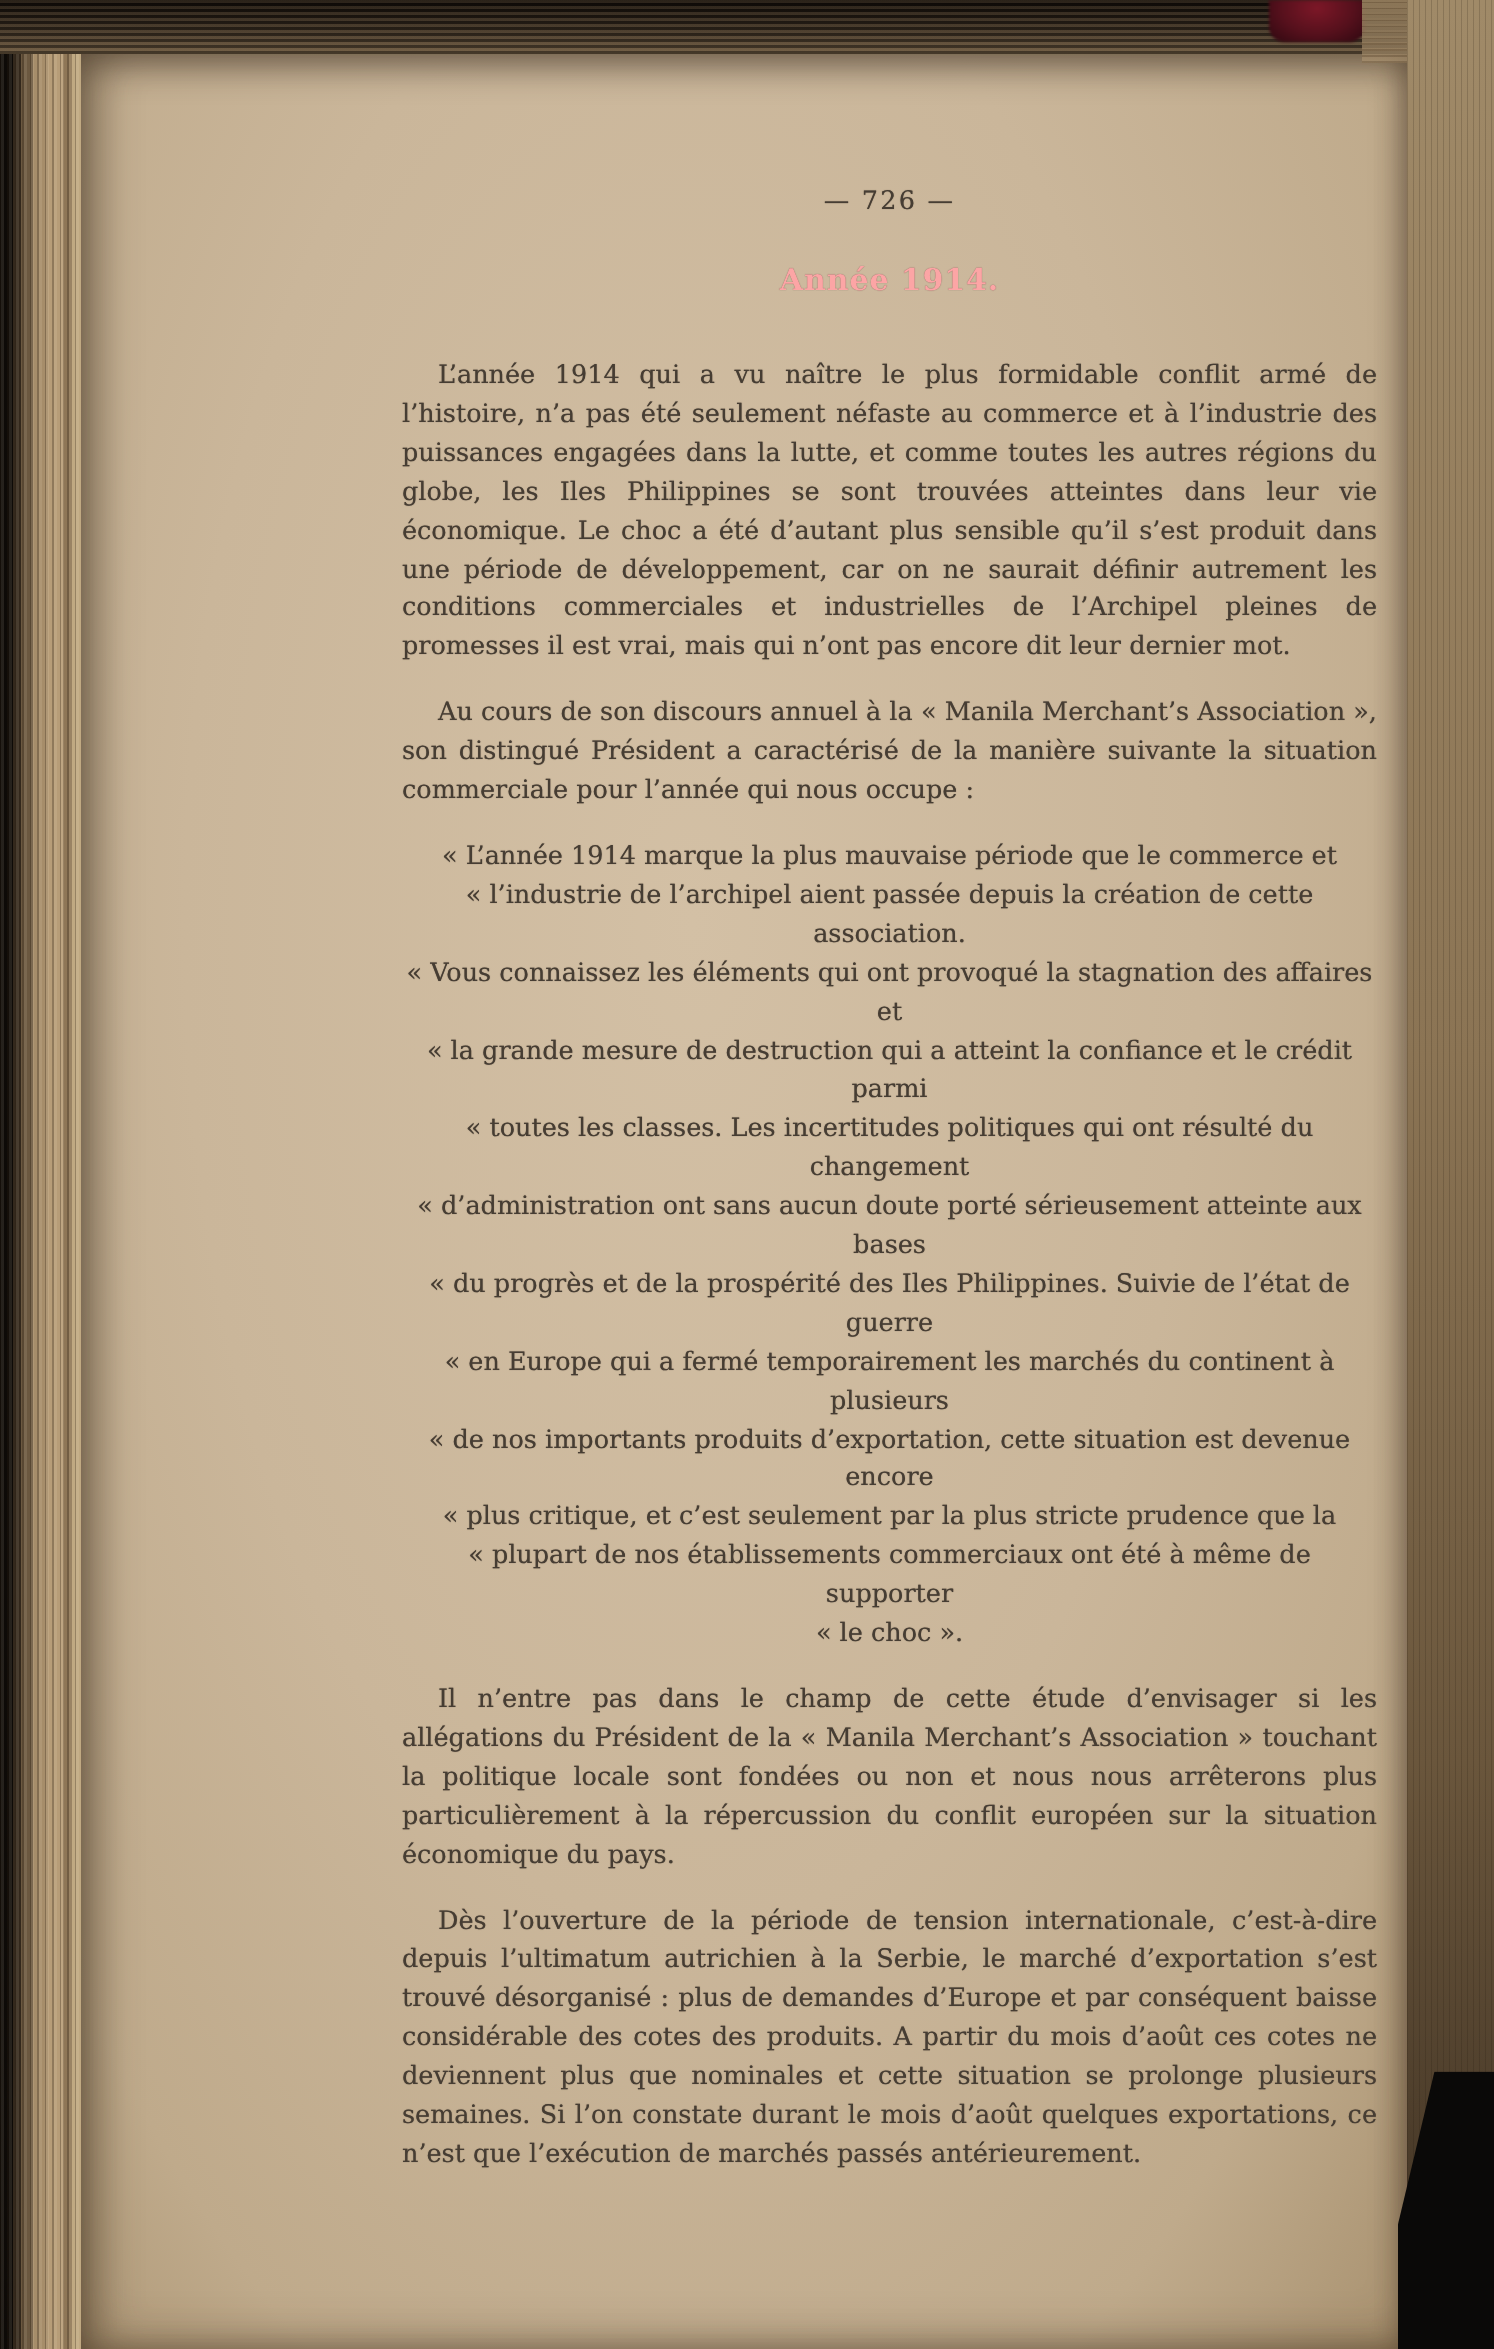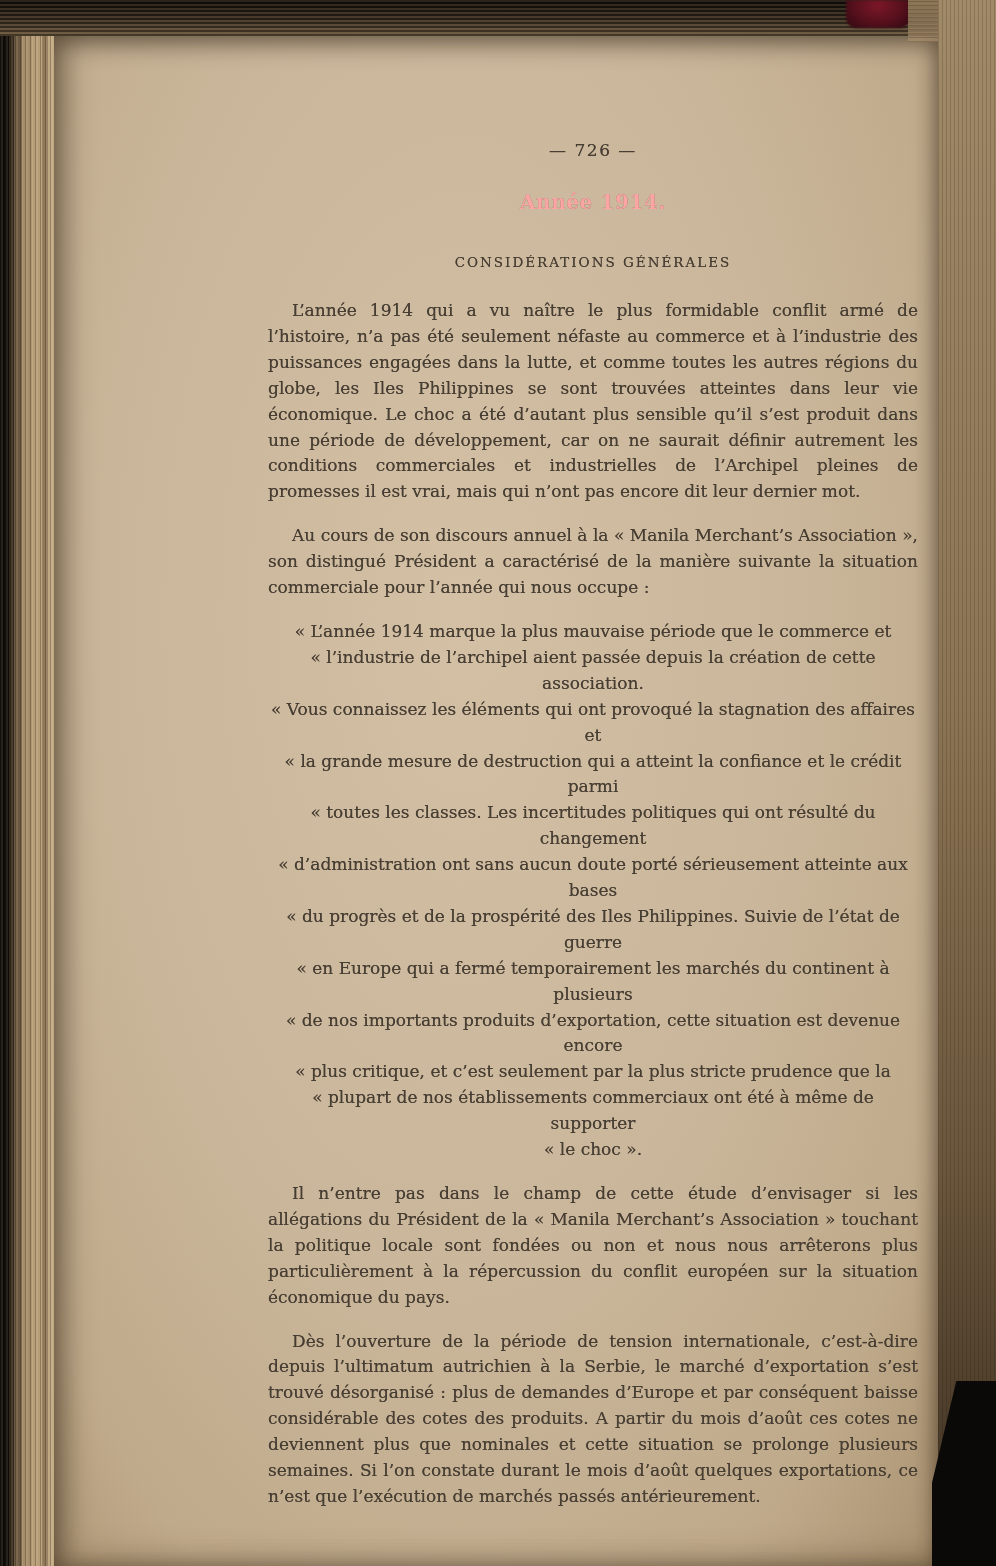--- a/index.html
+++ b/index.html
@@ -56,21 +56,21 @@
     background: radial-gradient(ellipse at 46% 38%, #d3c0a5 0%, #cab69a 50%, #bfaa8b 80%, #a8916f 100%);
     box-shadow:
       inset 0 14px 22px rgba(38,26,14,0.40),
       inset 16px 0 26px rgba(58,43,26,0.28),
       inset -8px 0 16px rgba(58,43,26,0.22),
       inset 0 -10px 30px rgba(70,52,30,0.18);
   }
 
   
   .content {
-    position:absolute; left:250px; top:140px; width:686px;
+    position:absolute; left:250px; top:124px; width:686px;
     color:#463d33;
     text-shadow:0 0 0.6px rgba(74,62,50,0.75);
   }
   .page-number {
     text-align:center; font-size:17px; letter-spacing:1.5px; margin:0 0 30px 0;
   }
   .doc-title {
     text-align:center; font-size:20px; font-weight:bold; letter-spacing:0.6px; margin:0 0 40px 0;
     color:#fca5a5;
   }
@@ -103,21 +103,20 @@
   <div class="left-edges"></div>
   <div class="top-edge"></div>
   <div class="cover-patch"></div>
   <div class="top-right-pages"></div>
   <div class="right-edges"></div>
   <div class="corner-dark"></div>
 
   <div class="content">
     <div class="page-number">— 726 —</div>
     <div class="doc-title">Année 1914.</div>
-    <div class="section-heading">CONSIDÉRATIONS  GÉNÉRALES</div>
 
     <p class="para">L’année 1914 qui a vu naître le plus formidable conflit armé de l’histoire, n’a pas été seulement néfaste au commerce et à l’industrie des puissances engagées dans la lutte, et comme toutes les autres régions du globe, les Iles Philippines se sont trouvées atteintes dans leur vie économique. Le choc a été d’autant plus sensible qu’il s’est produit dans une période de développement, car on ne saurait définir autrement les conditions commerciales et industrielles de l’Archipel pleines de promesses il est vrai, mais qui n’ont pas encore dit leur dernier mot.</p>
     <p class="para">Au cours de son discours annuel à la « Manila Merchant’s Association », son distingué Président a caractérisé de la manière suivante la situation commerciale pour l’année qui nous occupe :</p>
     <p class="para quote">« L’année 1914 marque la plus mauvaise période que le commerce et
 « l’industrie de l’archipel aient passée depuis la création de cette association.
 « Vous connaissez les éléments qui ont provoqué la stagnation des affaires et
 « la grande mesure de destruction qui a atteint la confiance et le crédit parmi
 « toutes les classes. Les incertitudes politiques qui ont résulté du changement
 « d’administration ont sans aucun doute porté sérieusement atteinte aux bases
 « du progrès et de la prospérité des Iles Philippines. Suivie de l’état de guerre

